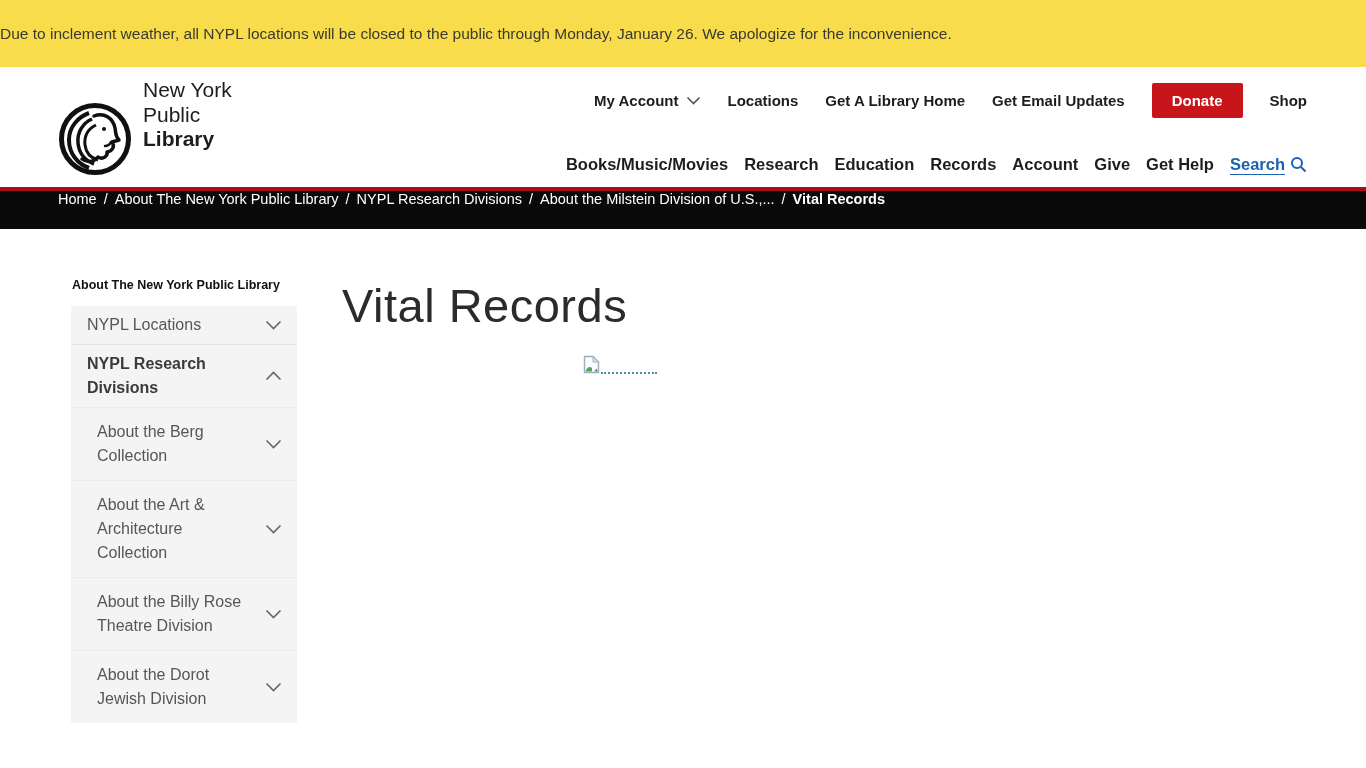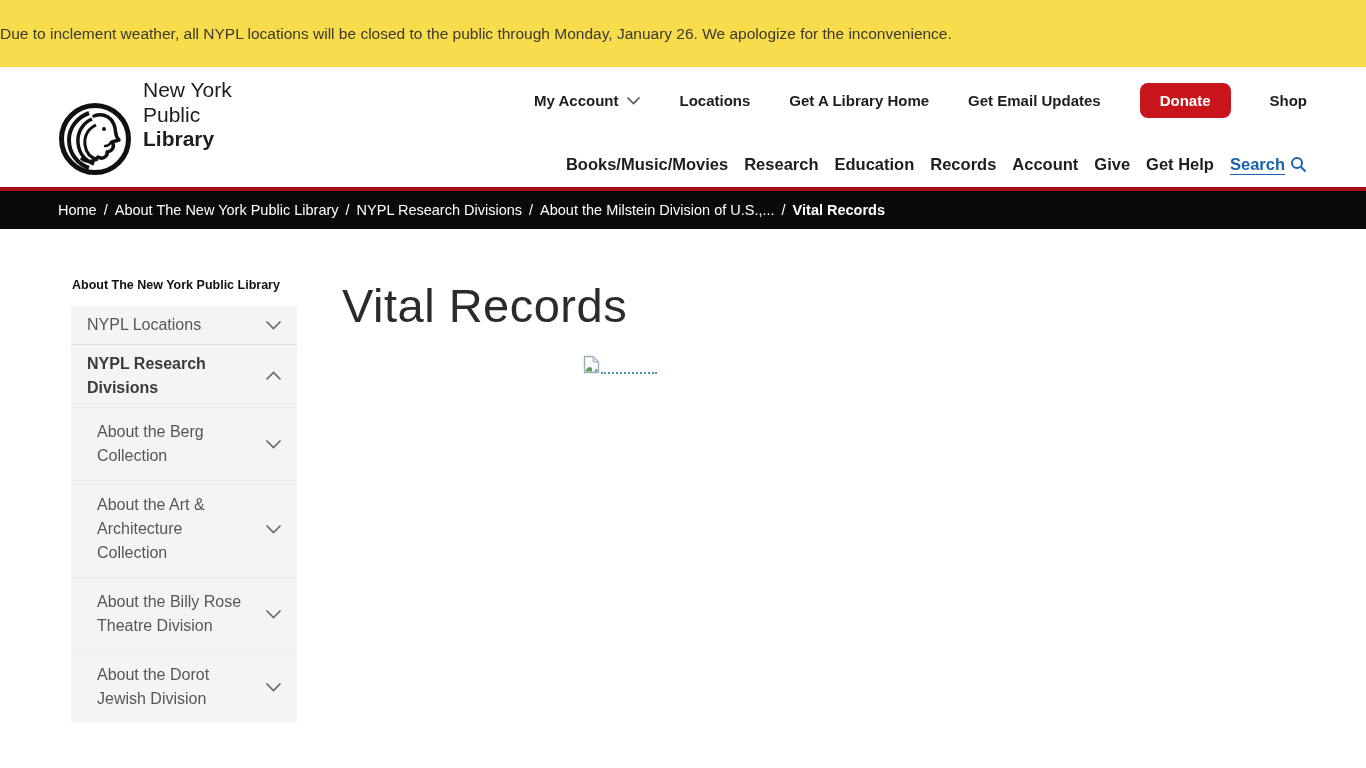--- a/index.html
+++ b/index.html
@@ -12,30 +12,30 @@
   .alert-banner span { font-size:15.5px; color:#3a3a2e; }
 
   
   .site-header { position:relative; height:124px; background:#fff; border-bottom:4px solid #A90E16; }
   .logo { position:absolute; left:58px; top:16px; display:flex; text-decoration:none; cursor:pointer; }
   .lion { position:absolute; left:0; top:19px; width:74px; height:74px; display:block; }
   .wordmark { position:absolute; left:85px; top:-5px; width:160px; font-size:21px; line-height:24.5px; color:#1d1d1d; }
   .wordmark span, .wordmark strong { display:block; }
   .wordmark strong { font-weight:700; }
 
-  .utility-nav { position:absolute; top:16px; right:59px; display:flex; align-items:center; gap:39px; }
+  .utility-nav { position:absolute; top:16px; right:59px; display:flex; align-items:center; gap:27px; }
   .utility-nav a { font-size:15px; font-weight:600; color:#1d1d1d; text-decoration:none; cursor:pointer; display:flex; align-items:center; gap:7px; }
-  .donate-btn { background:#C8151B; color:#fff !important; padding:9px 20px; border-radius:8px; }
+  .donate-btn { background:#C8151B; color:#fff !important; padding:9px 20px; border-radius:2px; }
 
   .main-nav { position:absolute; bottom:13px; right:59px; display:flex; align-items:center; gap:16px; }
   .main-nav a { font-size:16.5px; font-weight:600; color:#1d1d1d; text-decoration:none; cursor:pointer; }
   .main-nav a.search-link { color:#1B63AE; text-decoration:underline; text-underline-offset:4px; display:flex; align-items:center; gap:5px; }
 
   
-  .breadcrumb-bar { height:38px; background:#0a0a0a; display:flex; align-items:center; padding:0 58px; font-size:14.5px; color:#fff; white-space:nowrap; }
+  .breadcrumb-bar { height:38px; background:#0a0a0a; display:flex; align-items:flex-start; padding:0 58px; font-size:14.5px; color:#fff; white-space:nowrap; }
   .breadcrumb-bar a { color:#fff; text-decoration:none; cursor:pointer; }
   .breadcrumb-bar .sep { margin:0 7px; color:#fff; }
   .breadcrumb-bar .current { font-weight:700; }
 
   
   .content { position:relative; height:535px; background:#fff; }
 
   .sidebar { position:absolute; left:71px; top:49px; width:226px; }
   .sidebar-heading { font-size:12.5px; font-weight:700; color:#111; margin:0 0 14px 1px; }
   .sidebar-list { list-style:none; background:#F4F4F4; }

